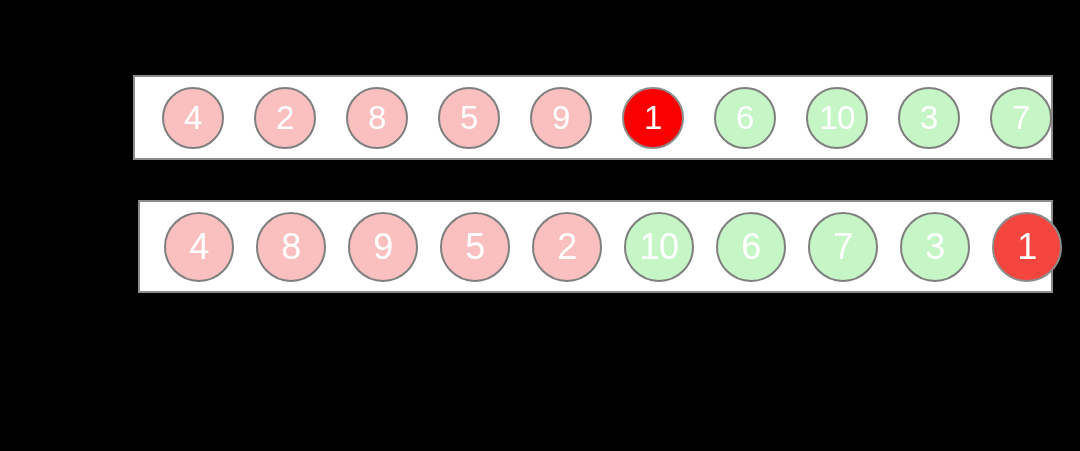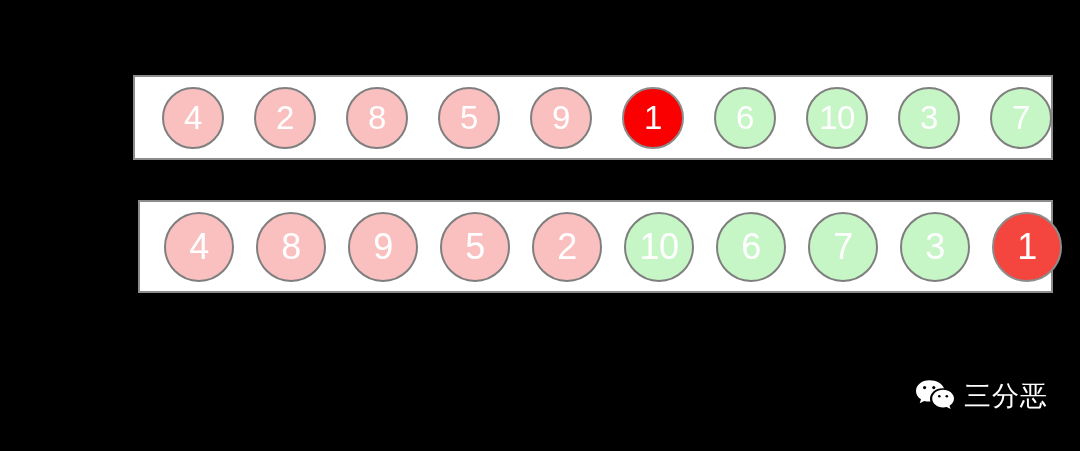--- a/index.html
+++ b/index.html
@@ -157,27 +157,14 @@
       </div>
   </div>
   <div class="arrows-layer" id="row-2-arrows">
       <div class="arrow up" style="left: 188px; top: 294px;"></div>
       <div class="arrow up" style="left: 557px; top: 294px;"></div>
       <div class="arrow up" style="left: 649px; top: 294px;"></div>
       <div class="arrow up" style="left: 925px; top: 294px;"></div>
       <div class="arrow up" style="left: 1017px; top: 294px;"></div>
     </div>
 
-  <div id="watermark">
-    <span>
-      <svg width="40" height="30" viewBox="0 0 40 30" xmlns="http://www.w3.org/2000/svg">
-        <path d="M14.2 1.2C6.8 1.2 1 6.0 1 11.9c0 3.4 1.9 6.4 5.0 8.4l-1.3 4.0 4.6-2.4c1.5 0.4 3.1 0.6 4.9 0.6 0.4 0 0.8 0 1.2 0-0.3-0.9-0.4-1.9-0.4-2.8 0-5.8 5.6-10.5 12.6-10.5 0.5 0 0.9 0 1.4 0.1C27.6 4.7 21.6 1.2 14.2 1.2z" fill="#ffffff"></path>
-        <circle cx="9.6" cy="8.6" r="1.6" fill="#000000"></circle>
-        <circle cx="18.8" cy="8.6" r="1.6" fill="#000000"></circle>
-        <path d="M39 19.6c0-4.9-4.9-8.9-10.9-8.9s-10.9 4.0-10.9 8.9c0 4.9 4.9 8.9 10.9 8.9 1.3 0 2.5-0.2 3.6-0.5l3.9 2.0-1.1-3.3C37.3 24.9 39 22.4 39 19.6z" fill="#ffffff"></path>
-        <circle cx="24.3" cy="17.2" r="1.3" fill="#000000"></circle>
-        <circle cx="31.8" cy="17.2" r="1.3" fill="#000000"></circle>
-      </svg>
-    </span>
-    <span class="wm-text">三分恶</span>
-  </div>
 
 </div>
 
 </body></html>

